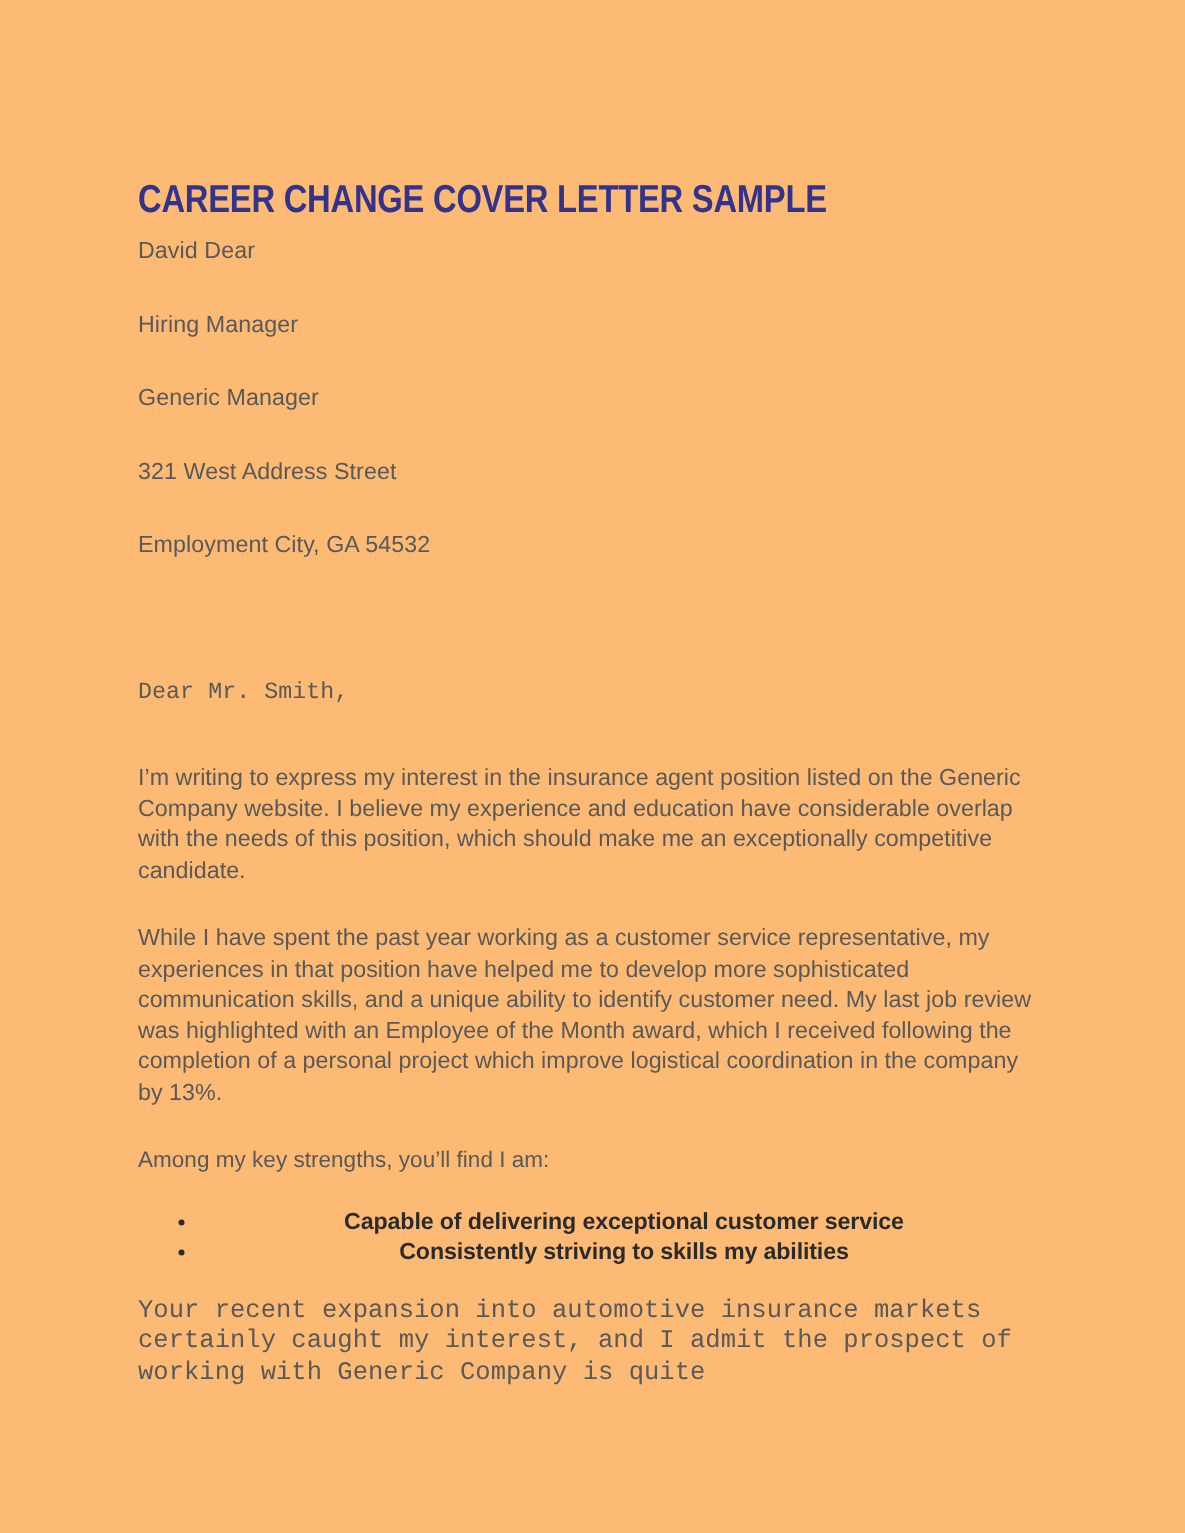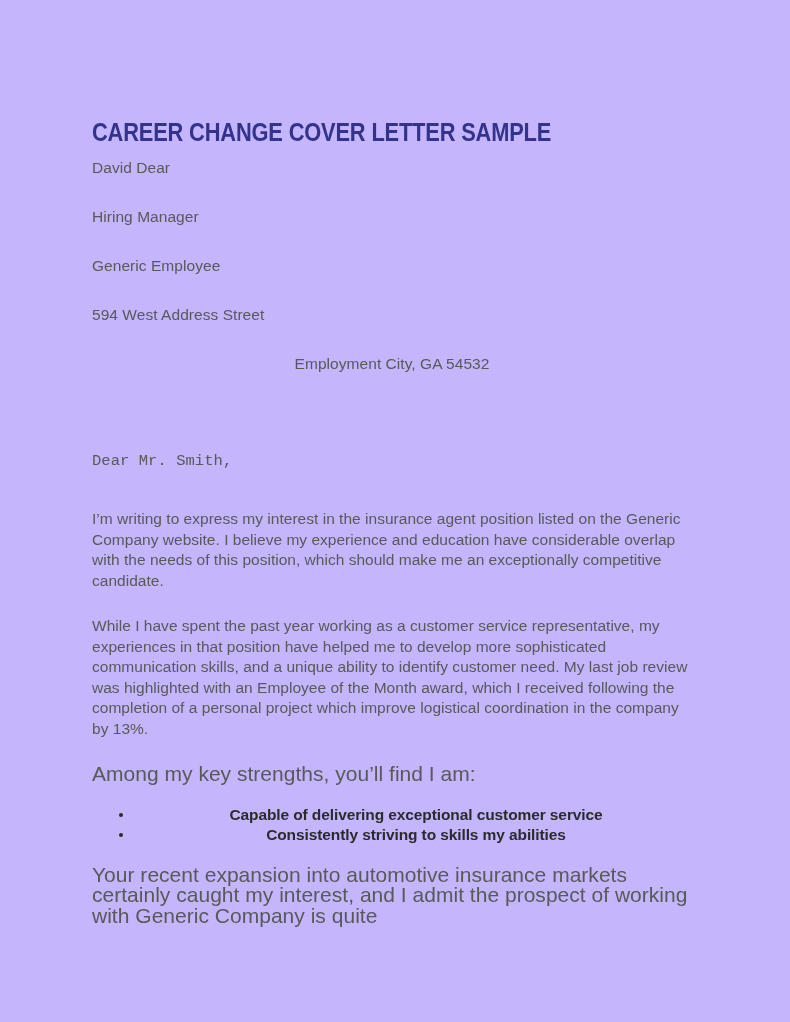--- a/index.html
+++ b/index.html
@@ -13,21 +13,21 @@
     height: 1022px;
     overflow: hidden;
     font-family: "Liberation Sans", "DejaVu Sans", sans-serif;
     -webkit-font-smoothing: antialiased;
   }
 
   .page {
     position: relative;
     width: 790px;
     height: 1022px;
-    background: #c4b5fd;
+    background: #fdba74;
     box-sizing: border-box;
   }
 
   .content {
     position: absolute;
     left: 92px;
     top: 0;
     width: 600px;
   }
 
@@ -56,21 +56,21 @@
     width: 600px;
   }
 
   .recipient-line {
     margin: 0 0 29px 0;
     font-size: 15.5px;
     line-height: 20px;
     color: #595959;
     letter-spacing: 0.05px;
   }
-  .recipient-line:last-child { margin-bottom: 0; text-align: center; }
+  .recipient-line:last-child { margin-bottom: 0; }
 
   .body-block {
     position: absolute;
     left: 0;
     top: 451px;
     width: 600px;
   }
 
   .salutation {
     margin: 0 0 38px 0;
@@ -84,21 +84,21 @@
   .body-para {
     margin: 16px 0 25px 0;
     font-size: 15.5px;
     line-height: 20.5px;
     color: #595959;
     letter-spacing: 0.02px;
   }
 
   .lead-in {
     margin: 12px 0 20px 0;
-    font-size: 21px;
+    font-size: 15px;
     line-height: 20.5px;
     color: #595959;
     letter-spacing: 0.02px;
   }
 
   .strengths-list {
     list-style: none;
     margin: 0 0 20px 0;
     padding: 0;
     text-align: center;
@@ -120,39 +120,40 @@
     left: 27px;
     top: 8px;
     width: 4px;
     height: 4px;
     border-radius: 50%;
     background: #2b2b2b;
   }
 
   .closing-para {
     margin: 0;
-    font-size: 21px;
+    font-size: 17px;
     line-height: 20.5px;
     color: #595959;
     letter-spacing: 0.02px;
+    font-family: Liberation Mono, monospace;
   }
 </style>
 </head>
 <body>
 
 <div class="page">
   <div class="content">
 
     <h1 class="letter-title">CAREER CHANGE COVER LETTER SAMPLE</h1>
 
     <div class="recipient-block">
       <p class="recipient-line">David Dear</p>
       <p class="recipient-line">Hiring Manager</p>
-      <p class="recipient-line">Generic Employee</p>
-      <p class="recipient-line">594 West Address Street</p>
+      <p class="recipient-line">Generic Manager</p>
+      <p class="recipient-line">321 West Address Street</p>
       <p class="recipient-line">Employment City, GA 54532</p>
     </div>
 
     <div class="body-block">
 
       <p class="salutation">Dear Mr. Smith,</p>
 
       <p class="body-para">I’m writing to express my interest in the insurance agent position listed on the Generic Company website. I believe my experience and education have considerable overlap with the needs of this position, which should make me an exceptionally competitive candidate.</p>
 
       <p class="body-para">While I have spent the past year working as a customer service representative, my experiences in that position have helped me to develop more sophisticated communication skills, and a unique ability to identify customer need. My last job review was highlighted with an Employee of the Month award, which I received following the completion of a personal project which improve logistical coordination in the company by 13%.</p>

